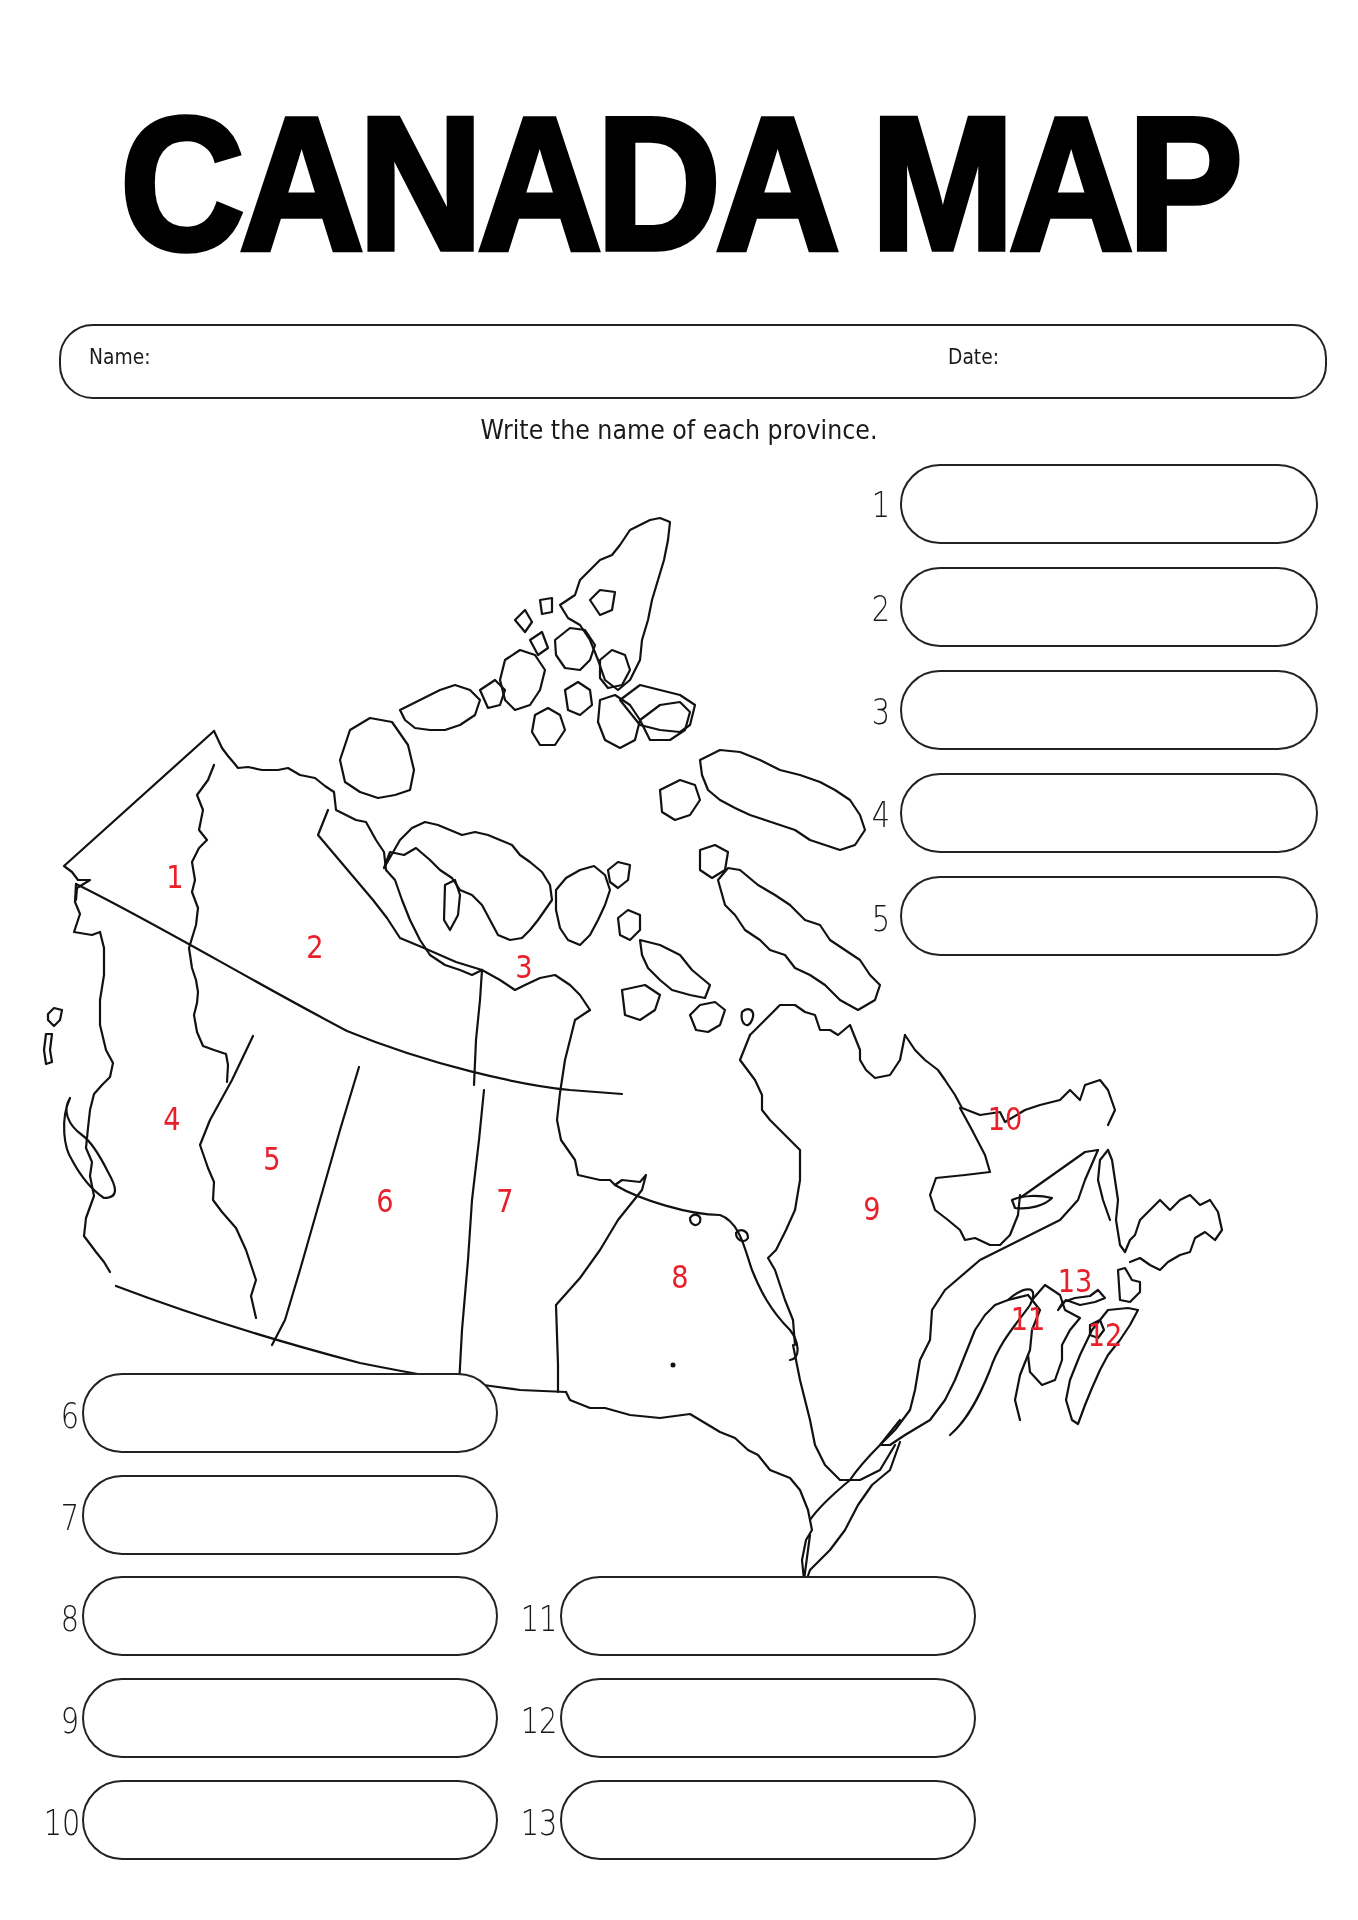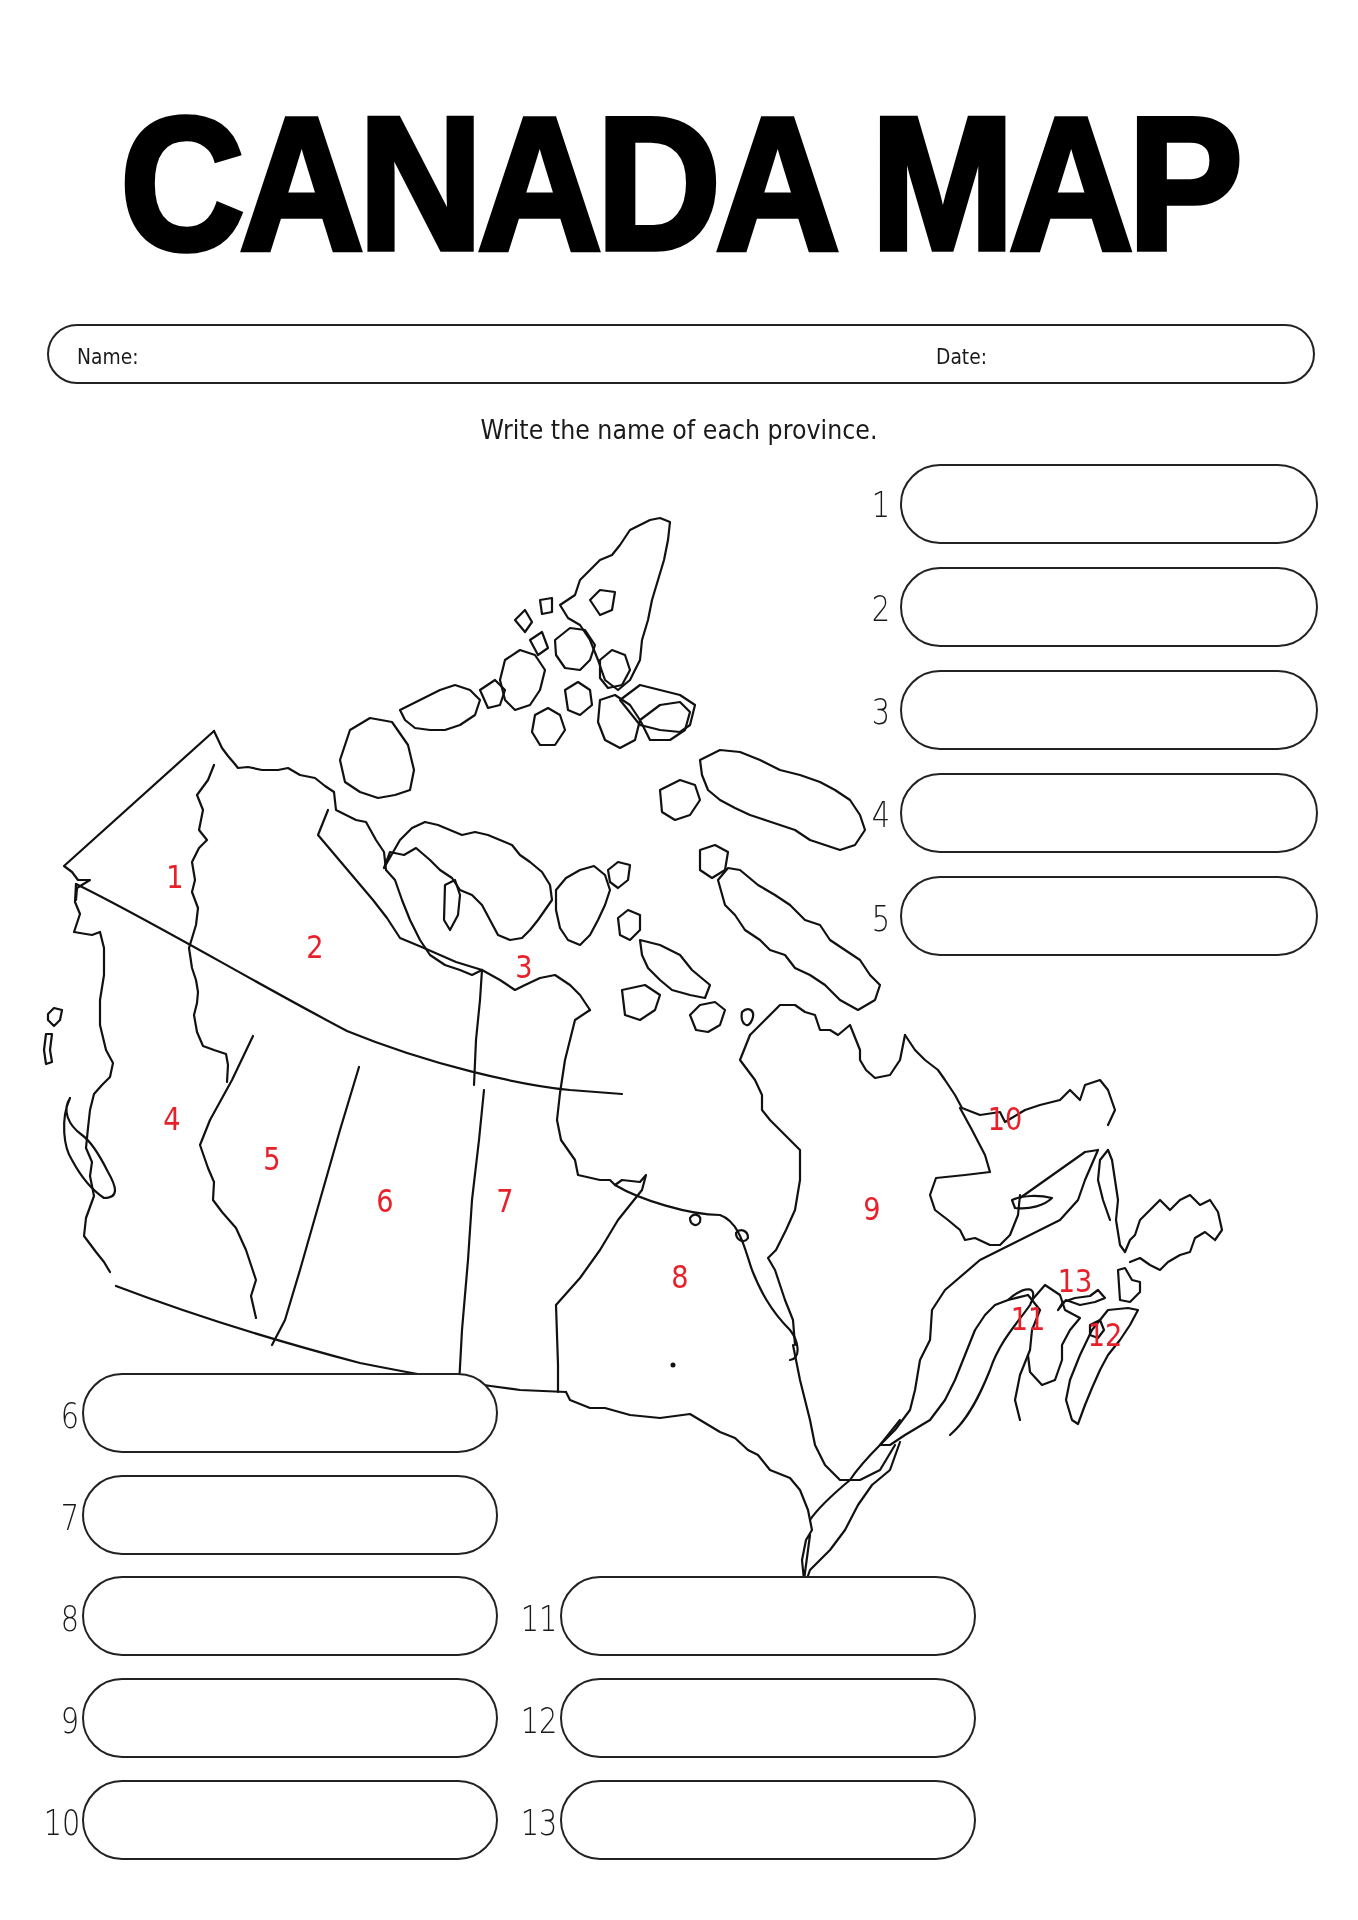--- a/index.html
+++ b/index.html
@@ -2,21 +2,21 @@
 <html><head>
 <meta charset="utf-8">
 <style>
   html, body { margin: 0; padding: 0; background: #ffffff; }
   body { width: 1358px; height: 1920px; position: relative; overflow: hidden;
          font-family: "DejaVu Sans", sans-serif; color: #1a1a1a; }
   .title { position: absolute; left: 0; top: 88px; width: 1358px; text-align: center;
            font-family: "Liberation Sans", sans-serif; font-weight: 900; font-size: 200px;
            line-height: 200px; letter-spacing: -6px; transform: scaleX(0.86) scaleY(0.95);
            transform-origin: center top; color: #000; -webkit-text-stroke: 6px #000; }
-  .namebar { position: absolute; left: 47px; top: 324px; width: 1268px; height: 60px;
+  .namebar { position: absolute; left: 59px; top: 324px; width: 1268px; height: 75px;
              border: 2.5px solid #222; border-radius: 34px; box-sizing: border-box; }
   .namebar .lbl { position: absolute; top: 18px; font-size: 22px; font-family: "DejaVu Sans", sans-serif;
                   transform: scaleX(0.85); transform-origin: left center; }
   .instr { position: absolute; left: 0; width: 1358px; top: 414px; text-align: center;
            font-size: 27px; transform: scaleX(0.88); }
   .pill { position: absolute; height: 80px; border: 2.5px solid #222; border-radius: 40px;
           box-sizing: border-box; background: #fff; }
   .num { position: absolute; font-size: 36px; text-align: right; width: 44px;
          font-family: "DejaVu Sans", sans-serif; font-weight: 300; transform: scaleX(0.8);
          transform-origin: right center; }

